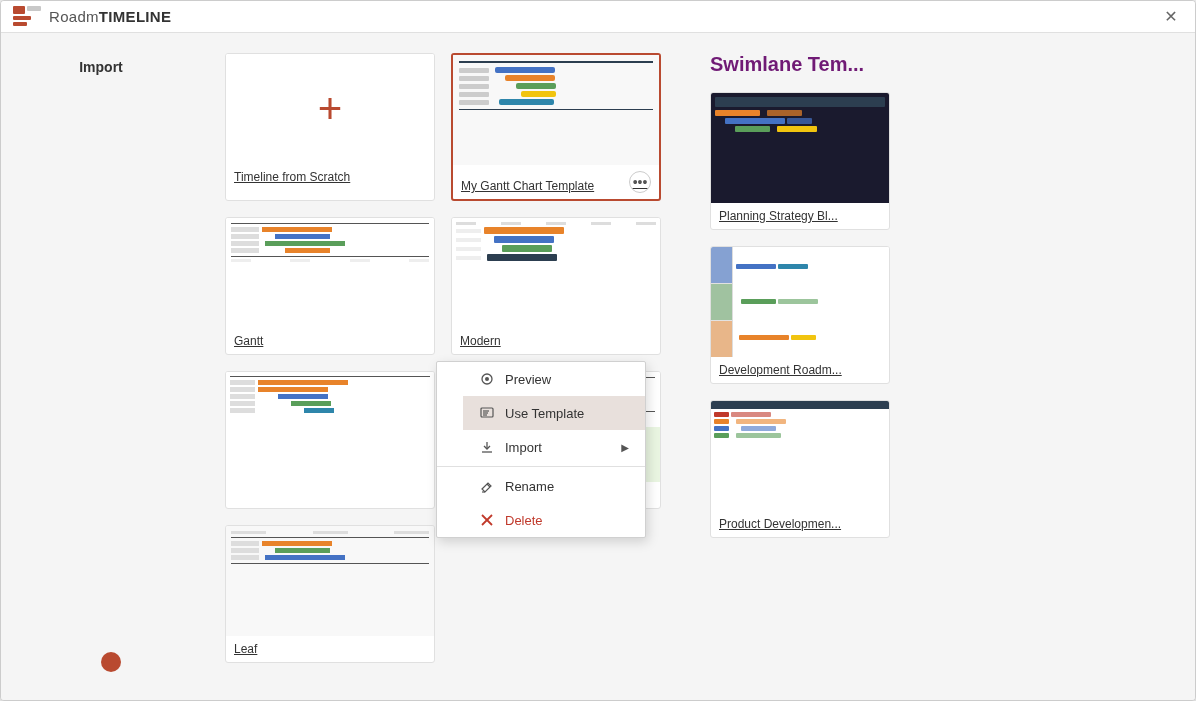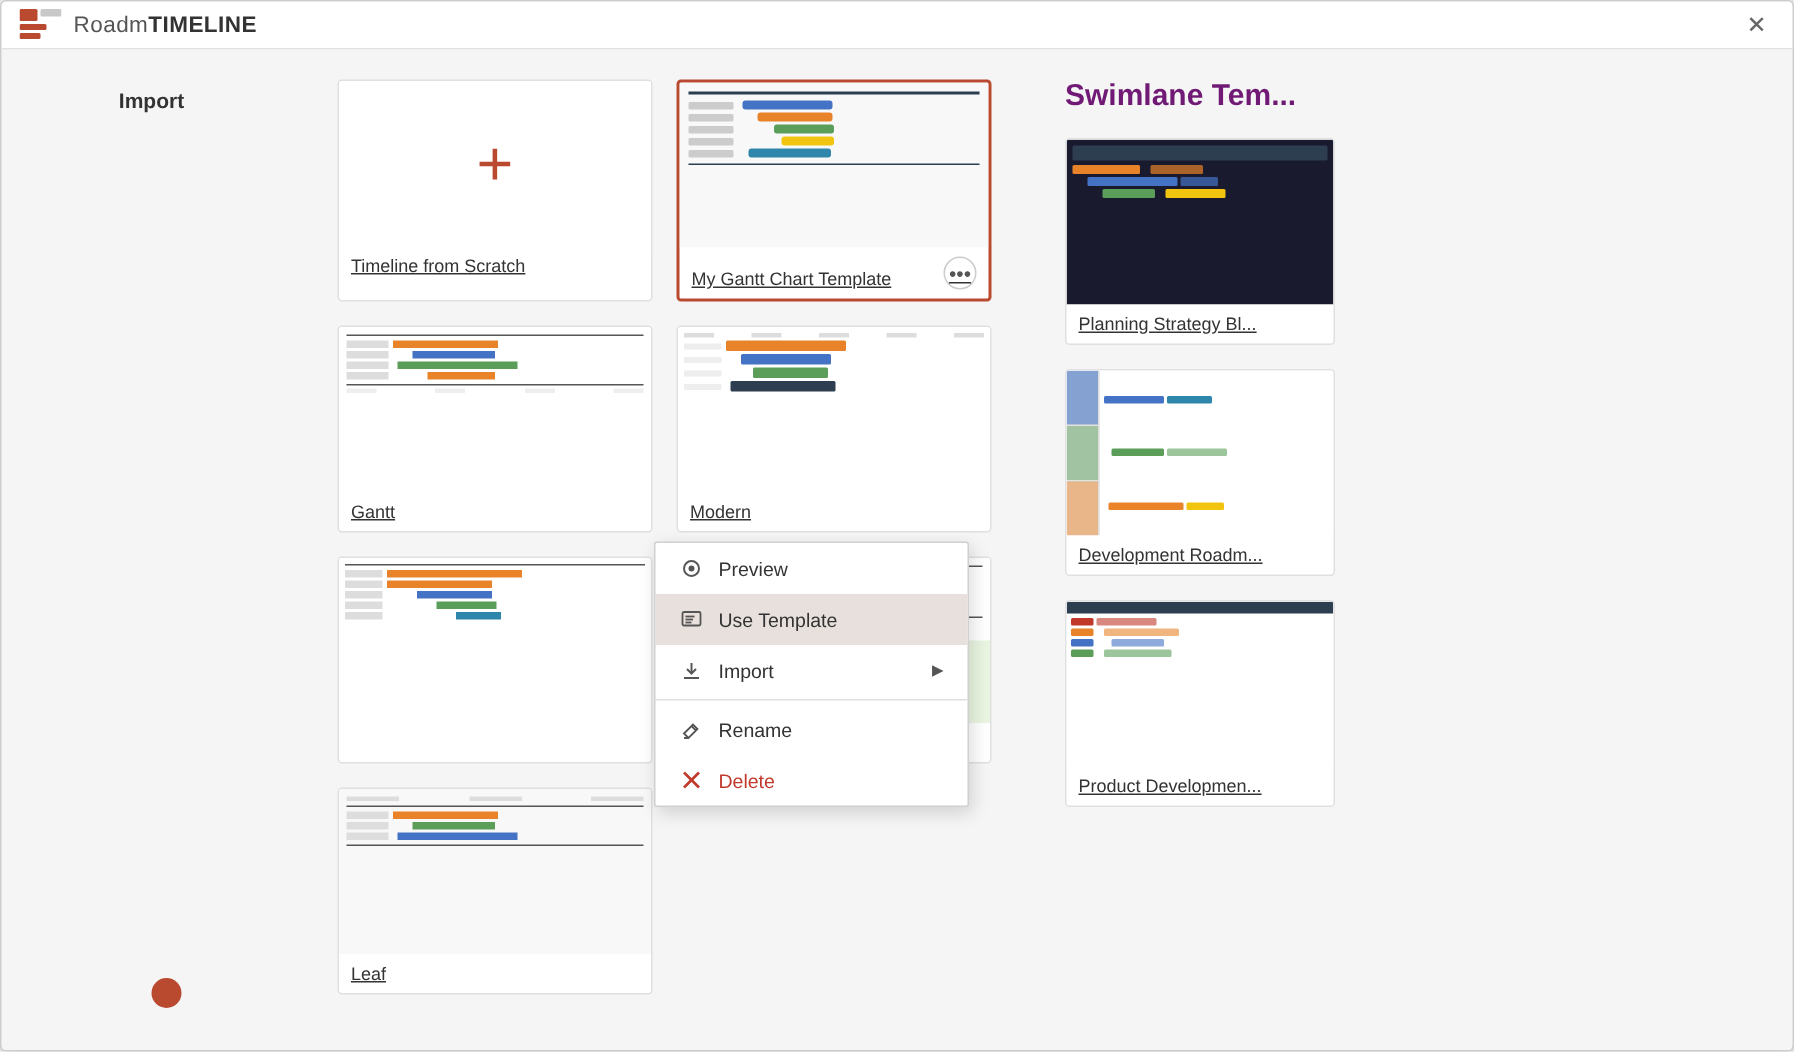--- a/index.html
+++ b/index.html
@@ -236,20 +236,21 @@
     }
 
     .context-menu-item {
       padding: 9px 16px;
       font-size: 13px;
       color: #333;
       cursor: pointer;
       display: flex;
       align-items: center;
       gap: 10px;
+      margin-left: 26px;
     }
 
     .context-menu-item.highlighted {
       background: #e8e0dc;
     }
 
     .context-menu-item.has-arrow {
       justify-content: space-between;
     }
 

